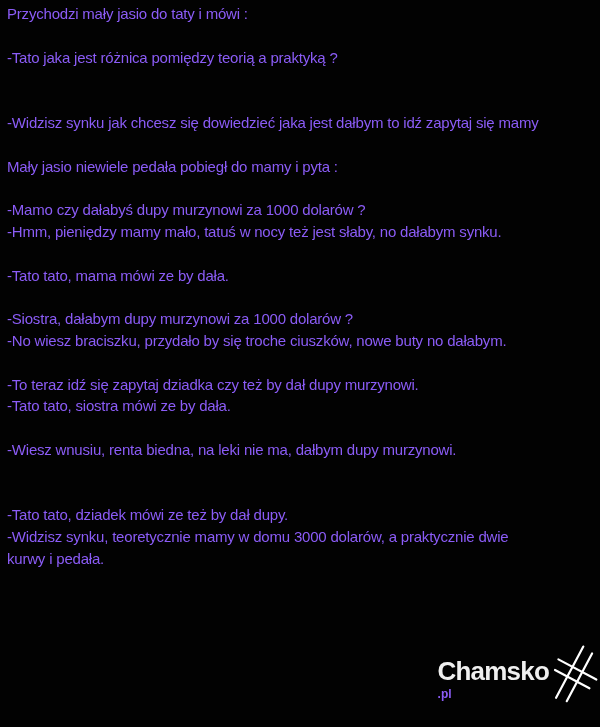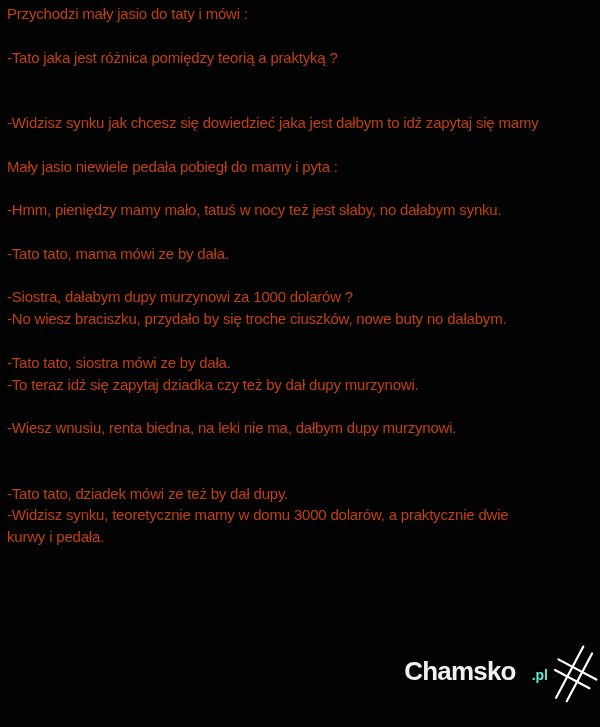--- a/index.html
+++ b/index.html
@@ -8,47 +8,48 @@
     background: #020202;
     position: relative;
     overflow: hidden;
     font-family: "Liberation Sans", sans-serif;
   }
   .joke-text {
     position: absolute;
     top: 3px;
     left: 7px;
     right: 0;
-    color: #c2410c;
+    color: #8b5cf6;
     font-size: 15px;
     line-height: 21.8px;
     letter-spacing: -0.2px;
   }
   .joke-line {
     min-height: 21.8px;
     white-space: nowrap;
   }
   .site-logo {
     position: absolute;
     top: 656px;
     right: 52px;
     display: flex;
     align-items: baseline;
+    flex-direction: column;
   }
   .logo-name {
     color: #f0f0f0;
     font-weight: bold;
     font-size: 26px;
     letter-spacing: -0.8px;
   }
   .logo-tld {
-    color: #5eead4;
+    color: #8b5cf6;
     font-weight: bold;
-    font-size: 14px;
-    margin-left: 16px;
+    font-size: 12px;
+    margin-left: 1px;
   }
   .hash-icon {
     position: absolute;
     top: 644px;
     right: 1px;
     width: 48px;
     height: 62px;
   }
 </style>
 </head>
@@ -58,29 +59,30 @@
 
 <div class="joke-line">Przychodzi mały jasio do taty i mówi :</div>
     <div class="joke-line"></div>
     <div class="joke-line">-Tato jaka jest różnica pomiędzy teorią a praktyką ?</div>
     <div class="joke-line"></div>
     <div class="joke-line"></div>
     <div class="joke-line">-Widzisz synku jak chcesz się dowiedzieć jaka jest dałbym to idź zapytaj się mamy</div>
     <div class="joke-line"></div>
     <div class="joke-line">Mały jasio niewiele pedała pobiegł do mamy i pyta :</div>
     <div class="joke-line"></div>
+    <div class="joke-line">-Mamo czy dałabyś dupy murzynowi za 1000 dolarów ?</div>
     <div class="joke-line">-Hmm, pieniędzy mamy mało, tatuś w nocy też jest słaby, no dałabym synku.</div>
     <div class="joke-line"></div>
     <div class="joke-line">-Tato tato, mama mówi ze by dała.</div>
     <div class="joke-line"></div>
     <div class="joke-line">-Siostra, dałabym dupy murzynowi za 1000 dolarów ?</div>
     <div class="joke-line">-No wiesz braciszku, przydało by się troche ciuszków, nowe buty no dałabym.</div>
     <div class="joke-line"></div>
+    <div class="joke-line">-To teraz idź się zapytaj dziadka czy też by dał dupy murzynowi.</div>
     <div class="joke-line">-Tato tato, siostra mówi ze by dała.</div>
-    <div class="joke-line">-To teraz idź się zapytaj dziadka czy też by dał dupy murzynowi.</div>
     <div class="joke-line"></div>
     <div class="joke-line">-Wiesz wnusiu, renta biedna, na leki nie ma, dałbym dupy murzynowi.</div>
     <div class="joke-line"></div>
     <div class="joke-line"></div>
     <div class="joke-line">-Tato tato, dziadek mówi ze też by dał dupy.</div>
     <div class="joke-line">-Widzisz synku, teoretycznie mamy w domu 3000 dolarów, a praktycznie dwie</div>
     <div class="joke-line">kurwy i pedała.</div>
   </div>
 
 <div class="site-logo">

